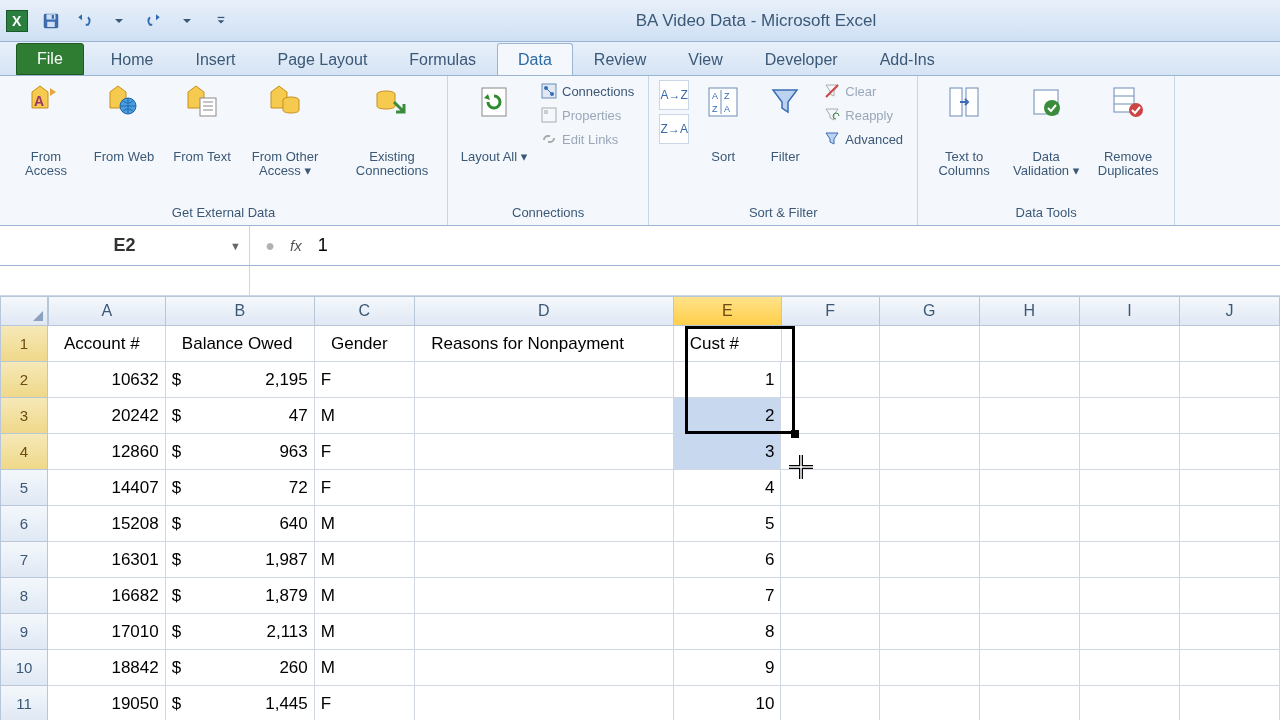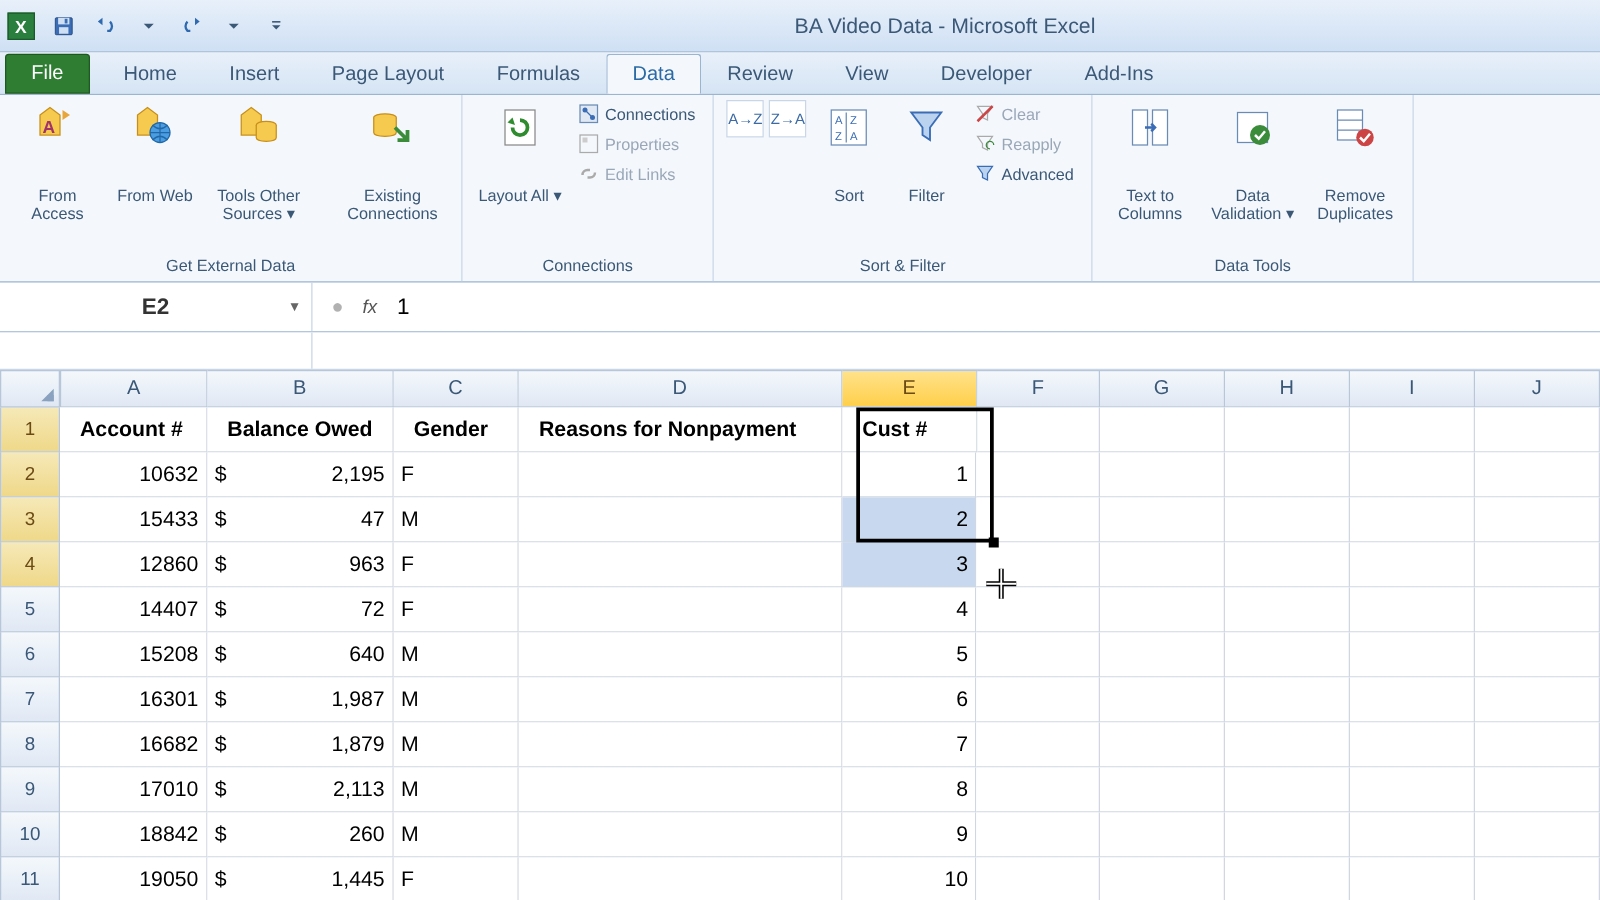--- a/index.html
+++ b/index.html
@@ -9,39 +9,39 @@
 .titlebar { height:42px; background:linear-gradient(#e8f0fa,#cfe0f4); display:flex; align-items:center; padding:0 6px; border-bottom:1px solid #9bb4d1; }
 .titlebar .excel-logo { width:22px; height:22px; background:#2a7e3e; border:1px solid #1a5a29; position:relative; }
 .titlebar .excel-logo::after { content:"X"; color:#fff; font:bold 14px/20px Arial; position:absolute; left:5px; }
 .qat-sep { width:6px; }
 .qat-btn { width:28px; height:26px; margin:0 3px; display:flex; align-items:center; justify-content:center; border-radius:2px; }
 .qat-btn svg { width:18px; height:18px; }
 .title-text { flex:1; text-align:center; font-size:17px; color:#3b5877; }
 .qat-caret svg{width:10px;height:10px;}
 
 
-.tabstrip { height:34px; background:linear-gradient(#e8f0fa,#d5e4f4); display:flex; align-items:flex-end; padding-left:4px; border-bottom:1px solid #9bb4d1; }
+.tabstrip { height:34px; background:linear-gradient(#e8f0fa,#d5e4f4); display:flex; align-items:flex-end; padding-left:16px; border-bottom:1px solid #9bb4d1; }
 .file-tab { background:#2e7d32; color:#fff; padding:6px 20px; font-size:16px; border-radius:3px 3px 0 0; margin-right:6px; cursor:pointer; border:1px solid #1f5922;}
 .tab { padding:7px 20px 6px; font-size:16px; color:#3b5877; cursor:pointer; border:1px solid transparent; border-bottom:none;}
 .tab.active { background:#f4f8fc; border-color:#9bb4d1; border-radius:3px 3px 0 0; color:#2b6aa5; }
 
 
 .ribbon { height:150px; background:#f4f8fc; display:flex; border-bottom:1px solid #9bb4d1; }
 .rgroup { border-right:1px solid #c9d6e8; padding:4px 10px 2px; display:flex; flex-direction:column; }
 .rgroup .body { flex:1; display:flex; align-items:flex-start; gap:6px; }
 .rgroup .label { text-align:center; font-size:13px; color:#3b5877; padding:2px 0 3px; }
 .big-btn { display:flex; flex-direction:column; align-items:center; width:72px; padding:2px 2px; cursor:pointer; border-radius:3px; }
 .big-btn .icon { width:36px; height:36px; margin:2px 0; display:flex;align-items:center;justify-content:center; }
 .big-btn .icon svg { width:36px; height:36px; }
 .big-btn .txt { font-size:13px; color:#3b5877; text-align:center; line-height:14px;margin-top:28px; }
 .small-row { display:flex; align-items:center; gap:4px; font-size:13px; color:#3b5877; padding:2px 4px; cursor:pointer; border-radius:2px;}
 .small-row svg { width:18px; height:18px; }
 .small-row.dim { color:#9aa7b8; }
 .col-stack { display:flex; flex-direction:column; gap:2px; justify-content:center; }
-.sort-btns { display:flex; flex-direction:row; gap:4px; }
+.sort-btns { display:flex; flex-direction:column; gap:4px; }
 .sort-btns .sm { width:30px; height:30px; border:1px solid #c9d6e8; background:#fff; display:flex;align-items:center;justify-content:center; cursor:pointer; font:12px Arial; color:#3b6aa5;}
 
 
 .fbar { height:40px; display:flex; align-items:stretch; border-bottom:1px solid #9bb4d1; }
 .namebox { width:250px; display:flex; align-items:center; border-right:1px solid #c9d6e8; padding:0 8px; font-size:18px; font-weight:bold; color:#333; justify-content:center; position:relative;text-align:right;}
 .namebox .caret { position:absolute; right:8px; color:#666; font-size:11px;}
 .fx-area { display:flex; align-items:center; flex:1; }
 .fx-btn { width:28px;height:28px;margin:0 6px; display:flex;align-items:center;justify-content:center;}
 .fx-btn.dim{opacity:.3;}
 .fx-label { font-style:italic; font-size:15px; color:#555; margin-right:10px;}
@@ -61,21 +61,21 @@
 
 .cols { flex:1; overflow:hidden; }
 .colhdrs { display:flex; height:30px; }
 .colhdr { border:1px solid #b8c6d9; border-left:none; background:linear-gradient(#f4f8fc,#e0e8f4); display:flex; align-items:center; justify-content:center; font-size:16px; color:#3b5877; font-weight:500;}
 .colhdr.sel { background:linear-gradient(#ffe28a,#ffcf4a); color:#6b4a13;}
 .colhdr:first-child{border-left:1px solid #b8c6d9;}
 
 .rows { }
 .row { display:flex; height:36px; }
 .cell { border-right:1px solid #d0d7e2; border-bottom:1px solid #d0d7e2; font-size:17px; display:flex; align-items:center; padding:0 6px; color:#000; background:#fff; position:relative;}
-.cell.hdr { font-weight:bold;padding-left:16px; }
+.cell.hdr { font-weight:normal;padding-left:16px; }
 .cell.num { justify-content:flex-end; }
 .cell.cur { justify-content:space-between; }
 .cell.cur .sym{ }
 .cell.cur .amt{ }
 
 
 .cA{width:120px;} .cB{width:152px;} .cC{width:102px;} .cD{width:264px;} .cE{width:110px;}
 .cF{width:100px;} .cG{width:102px;} .cH{width:102px;} .cI{width:102px;} .cJ{width:102px;}
 
 
@@ -164,29 +164,41 @@
       <div class="big-btn">
         <div class="icon">
             <svg viewBox="0 0 36 36">
               <path d="M4 8l8-6 8 6v16H4z" fill="#f6c94f" stroke="#c78f1a"></path>
               <circle cx="22" cy="22" r="8" fill="#4a9de0" stroke="#2168a8"></circle>
               <path d="M14 22h16M22 14v16M16 16c4 4 8 4 12 0M16 28c4-4 8-4 12 0" stroke="#2168a8" fill="none"></path>
             </svg>
           </div>
         <div class="txt">From Web</div>
       </div>
+      <div class="big-btn">
+        <div class="icon">
+            <svg viewBox="0 0 36 36">
+              <path d="M4 8l8-6 8 6v16H4z" fill="#f6c94f" stroke="#c78f1a"></path>
+              <rect x="16" y="14" width="16" height="18" fill="#fff" stroke="#888"></rect>
+              <line x1="19" y1="18" x2="29" y2="18" stroke="#888"></line>
+              <line x1="19" y1="22" x2="29" y2="22" stroke="#888"></line>
+              <line x1="19" y1="26" x2="29" y2="26" stroke="#888"></line>
+            </svg>
+          </div>
+        <div class="txt">From Text</div>
+      </div>
       <div class="big-btn" style="width:82px;">
         <div class="icon">
             <svg viewBox="0 0 36 36">
               <path d="M4 8l8-6 8 6v16H4z" fill="#f6c94f" stroke="#c78f1a"></path>
               <ellipse cx="24" cy="16" rx="8" ry="3" fill="#f6c94f" stroke="#c78f1a"></ellipse>
               <path d="M16 16v10c0 2 3.5 3 8 3s8-1 8-3V16" fill="#f6c94f" stroke="#c78f1a"></path>
             </svg>
           </div>
-        <div class="txt"><span>Tools Other Sources</span> ▾</div>
+        <div class="txt"><span>From Other Access</span> ▾</div>
       </div>
       <div style="width:1px;background:#c9d6e8;margin:4px 4px;"></div>
       <div class="big-btn" style="width:90px;">
         <div class="icon">
             <svg viewBox="0 0 36 36">
               <ellipse cx="12" cy="10" rx="9" ry="3" fill="#f6c94f" stroke="#c78f1a"></ellipse>
               <path d="M3 10v12c0 2 4 3 9 3s9-1 9-3V10" fill="#f6c94f" stroke="#c78f1a"></path>
               <path d="M20 18l10 10M30 20v8h-8" stroke="#3a8b3a" stroke-width="3" fill="none"></path>
             </svg>
           </div>
@@ -402,21 +414,21 @@
             <div class="cell cC">F</div>
             <div class="cell cD"></div>
             <div class="cell cE num sel-fill1">1</div>
             <div class="cell cF"></div>
             <div class="cell cG"></div>
             <div class="cell cH"></div>
             <div class="cell cI"></div>
             <div class="cell cJ"></div>
           </div>
           <div class="row">
-            <div class="cell cA num">15433</div>
+            <div class="cell cA num">20242</div>
             <div class="cell cB cur">
               <span class="sym">$</span>
               <span class="amt">47</span>
             </div>
             <div class="cell cC">M</div>
             <div class="cell cD"></div>
             <div class="cell cE num sel-fill">2</div>
             <div class="cell cF"></div>
             <div class="cell cG"></div>
             <div class="cell cH"></div>

